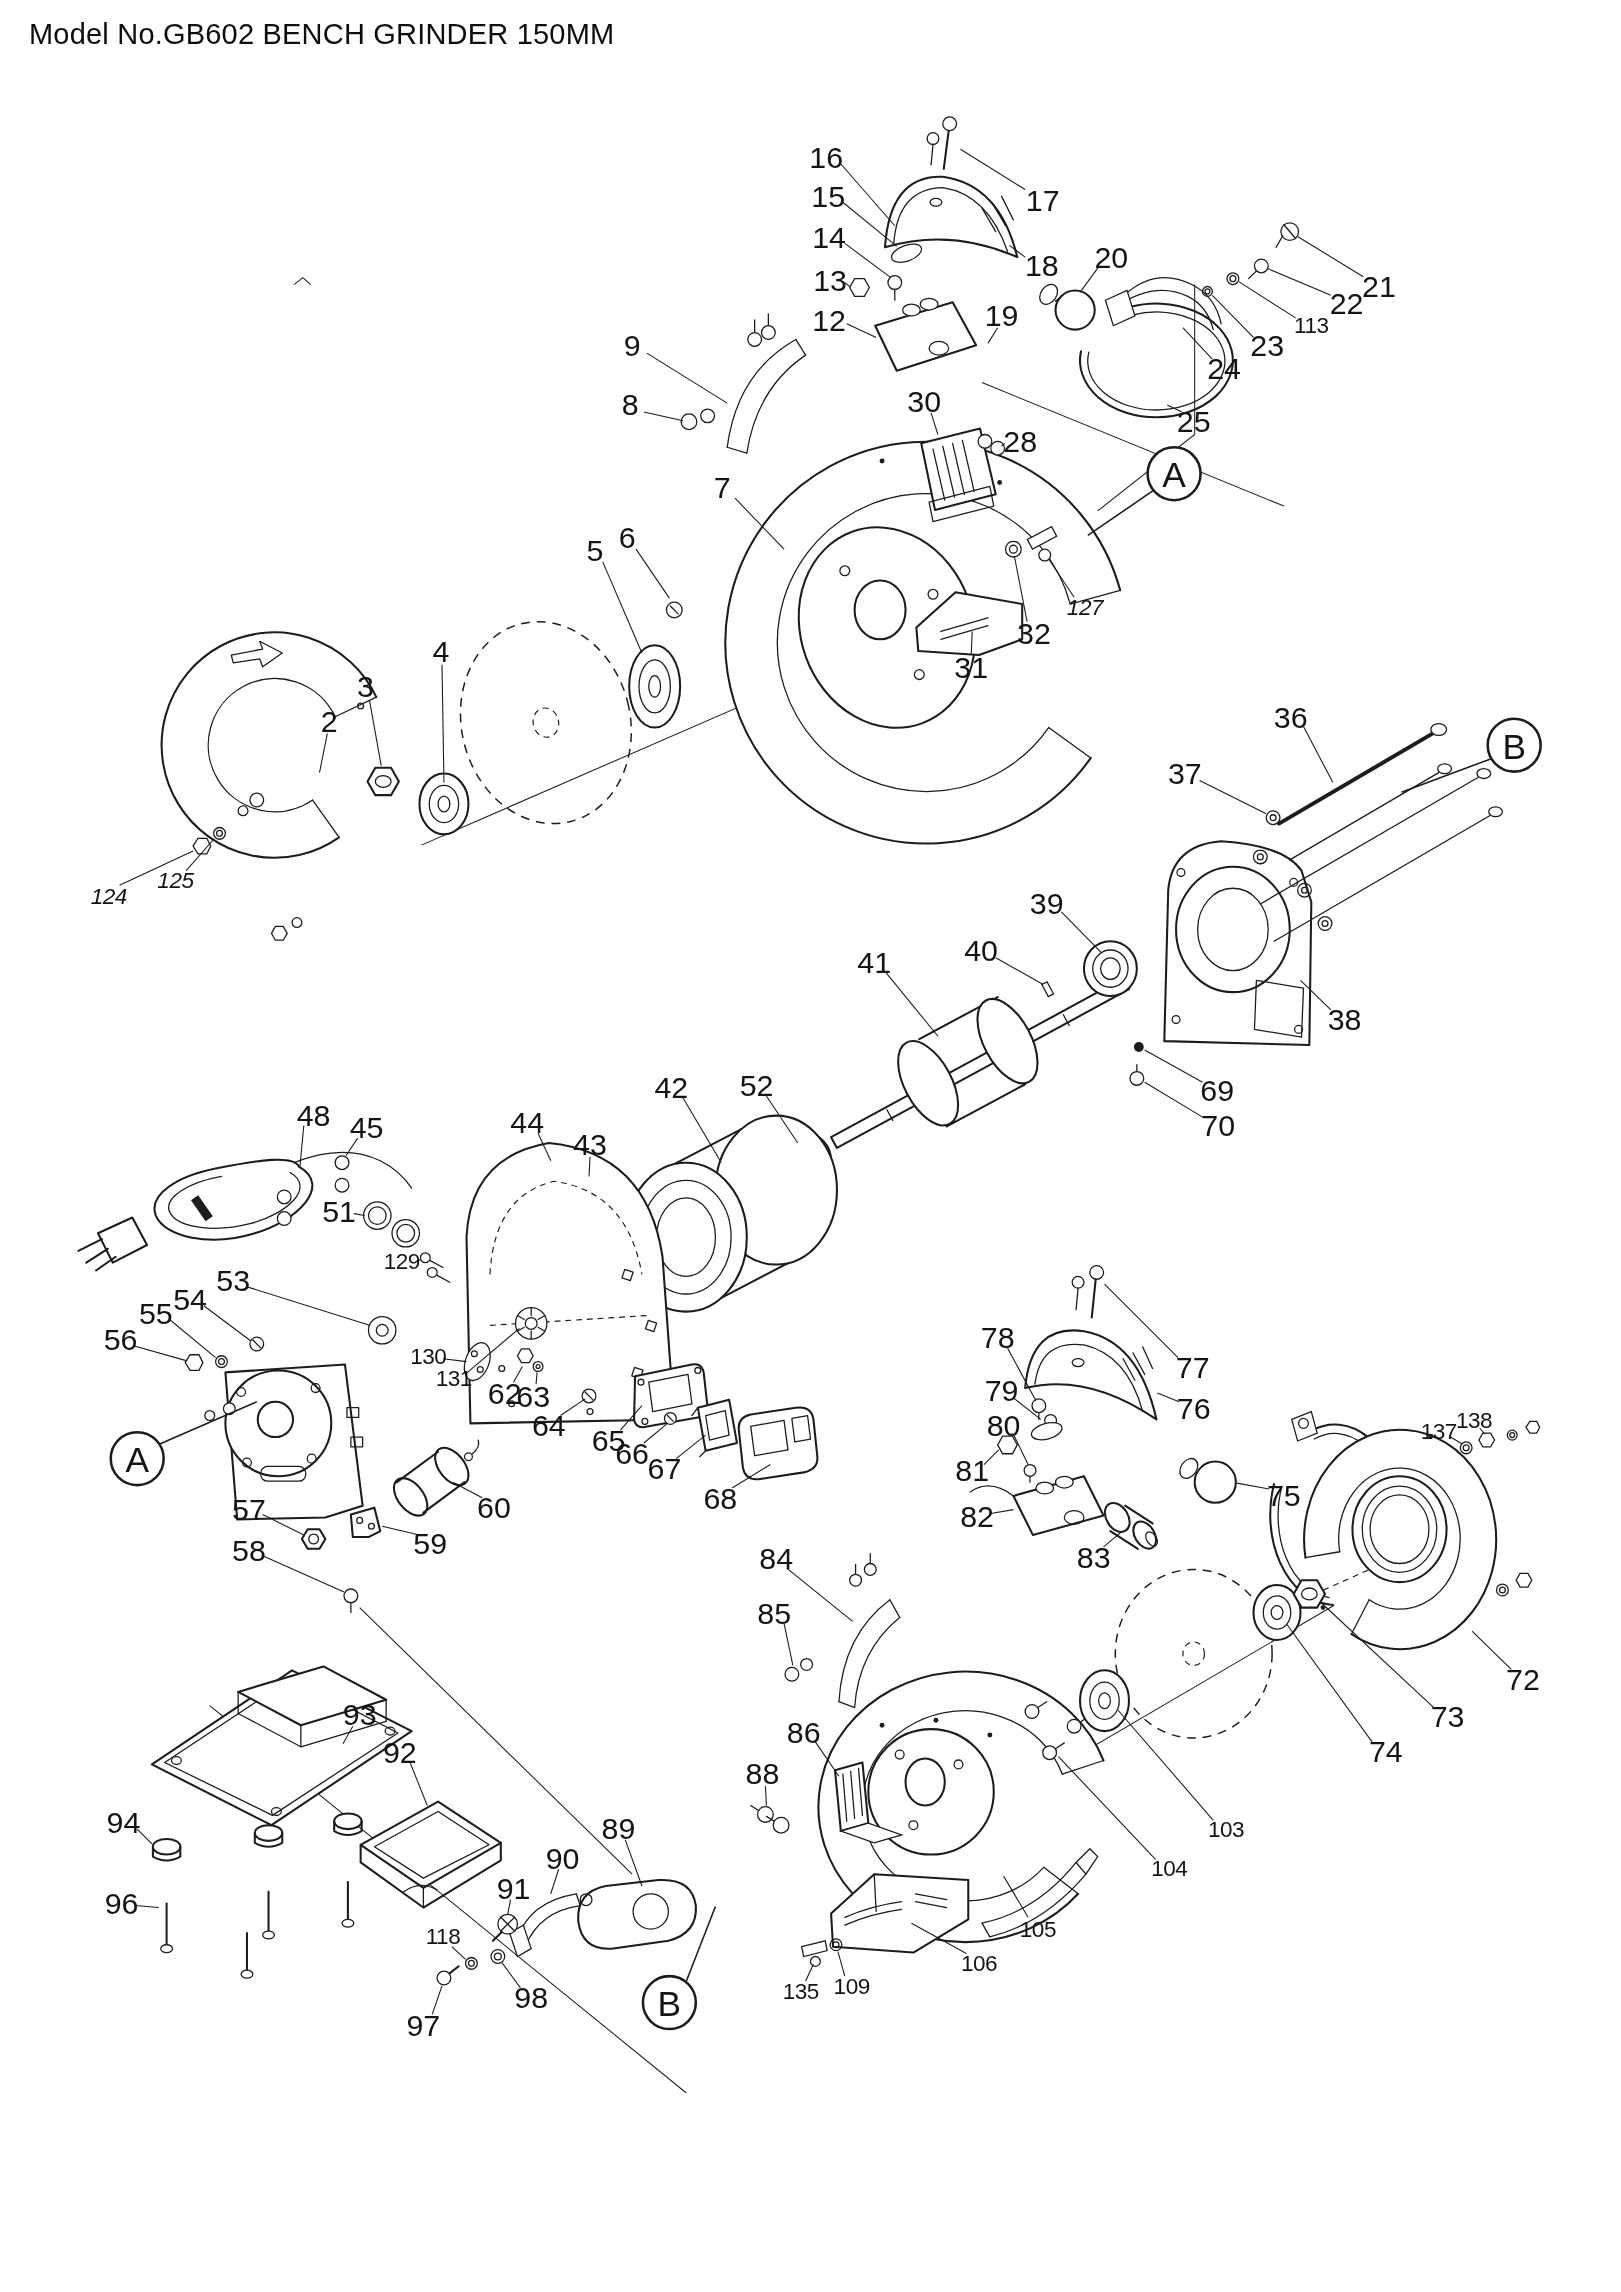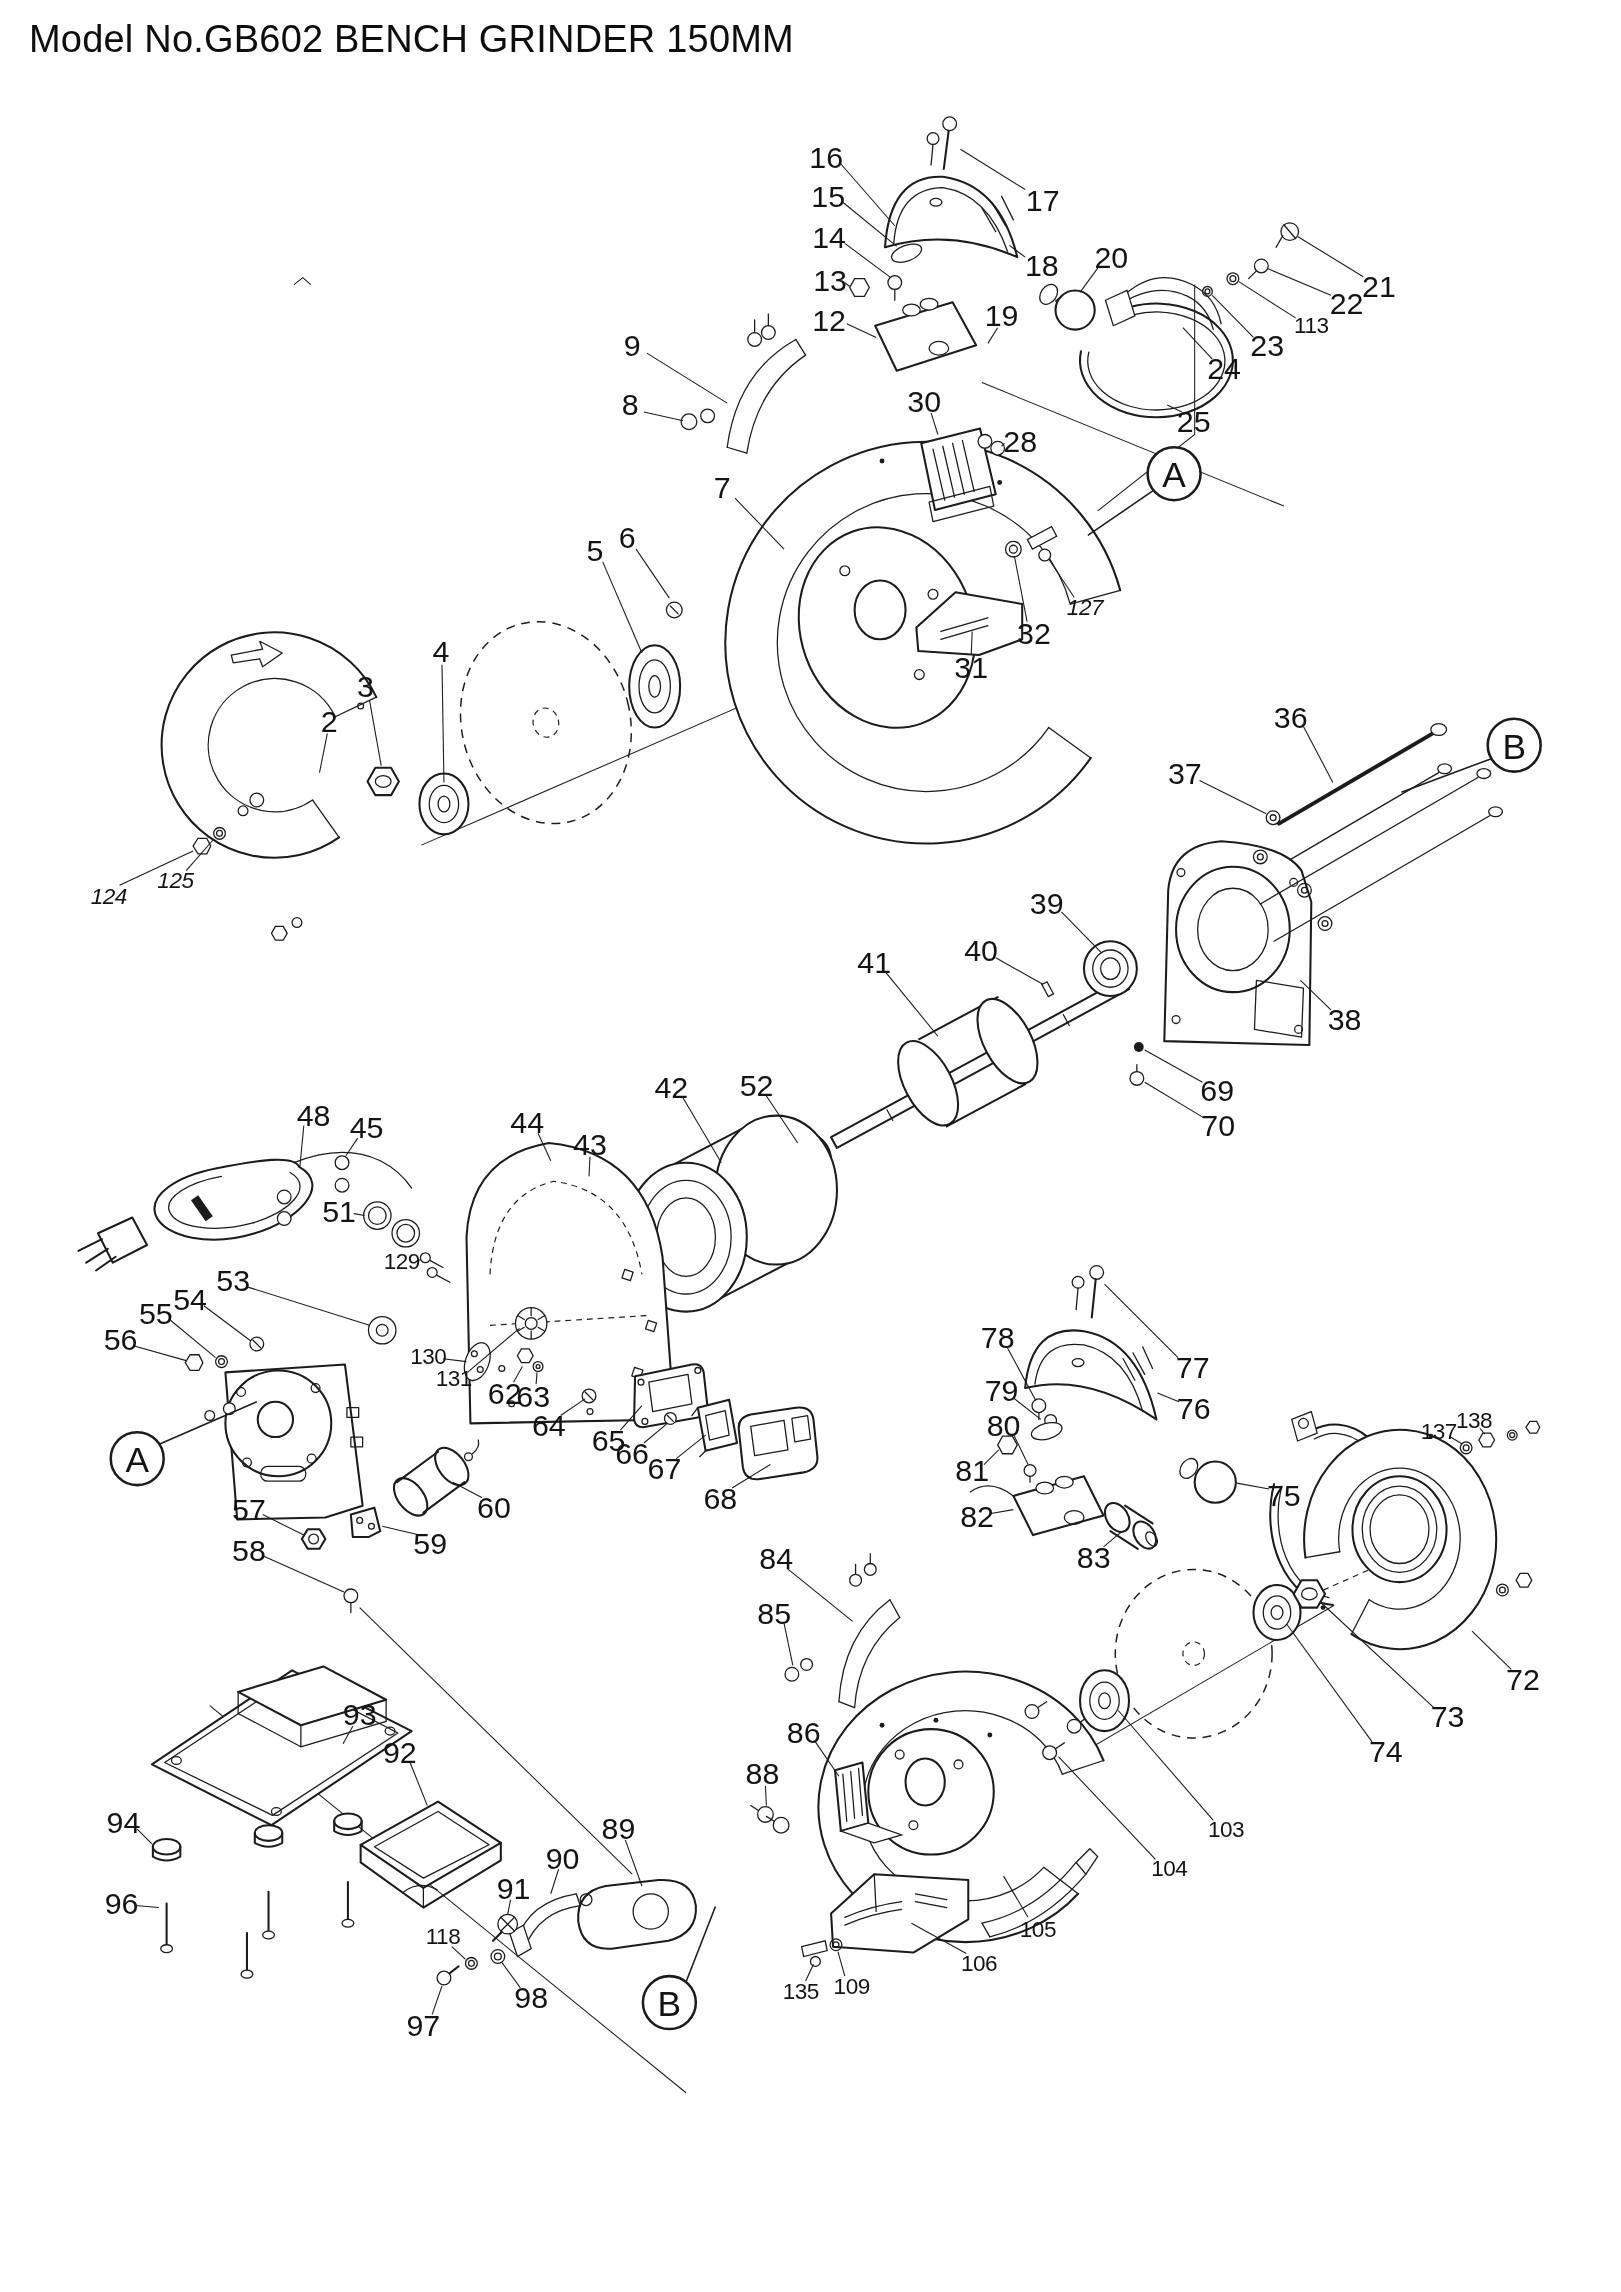--- a/index.html
+++ b/index.html
@@ -1,17 +1,17 @@
 <!DOCTYPE html>
 <html><head>
 <meta charset="utf-8">
 <style>
   html,body{margin:0;padding:0;background:#fff;}
   body{position:relative;width:1621px;height:2293px;font-family:"Liberation Sans",sans-serif;overflow:hidden;}
-  .page-title{position:absolute;left:29px;top:17.6px;font-size:38px;color:#0e0e0e;letter-spacing:0.2px;white-space:nowrap;}
+  .page-title{position:absolute;left:29px;top:17.6px;font-size:29px;color:#0e0e0e;letter-spacing:0.2px;white-space:nowrap;}
   svg{position:absolute;left:0;top:0;}
   .s{stroke:#1c1c1c;stroke-width:2.1;fill:none;stroke-linecap:round;stroke-linejoin:round}
   .sw{stroke:#1c1c1c;stroke-width:2.1;fill:#fff;stroke-linecap:round;stroke-linejoin:round}
   .t{stroke:#1c1c1c;stroke-width:1.3;fill:none;stroke-linecap:round;stroke-linejoin:round}
   .tw{stroke:#1c1c1c;stroke-width:1.3;fill:#fff}
   .c{stroke:#1c1c1c;stroke-width:1.05;fill:none}
   .d{stroke:#1c1c1c;stroke-width:1.5;fill:none;stroke-dasharray:9 7}
   .d2{stroke:#1c1c1c;stroke-width:1.2;fill:none;stroke-dasharray:6 5}
   .f{fill:#1c1c1c;stroke:none}
   .thick{stroke-width:4}

